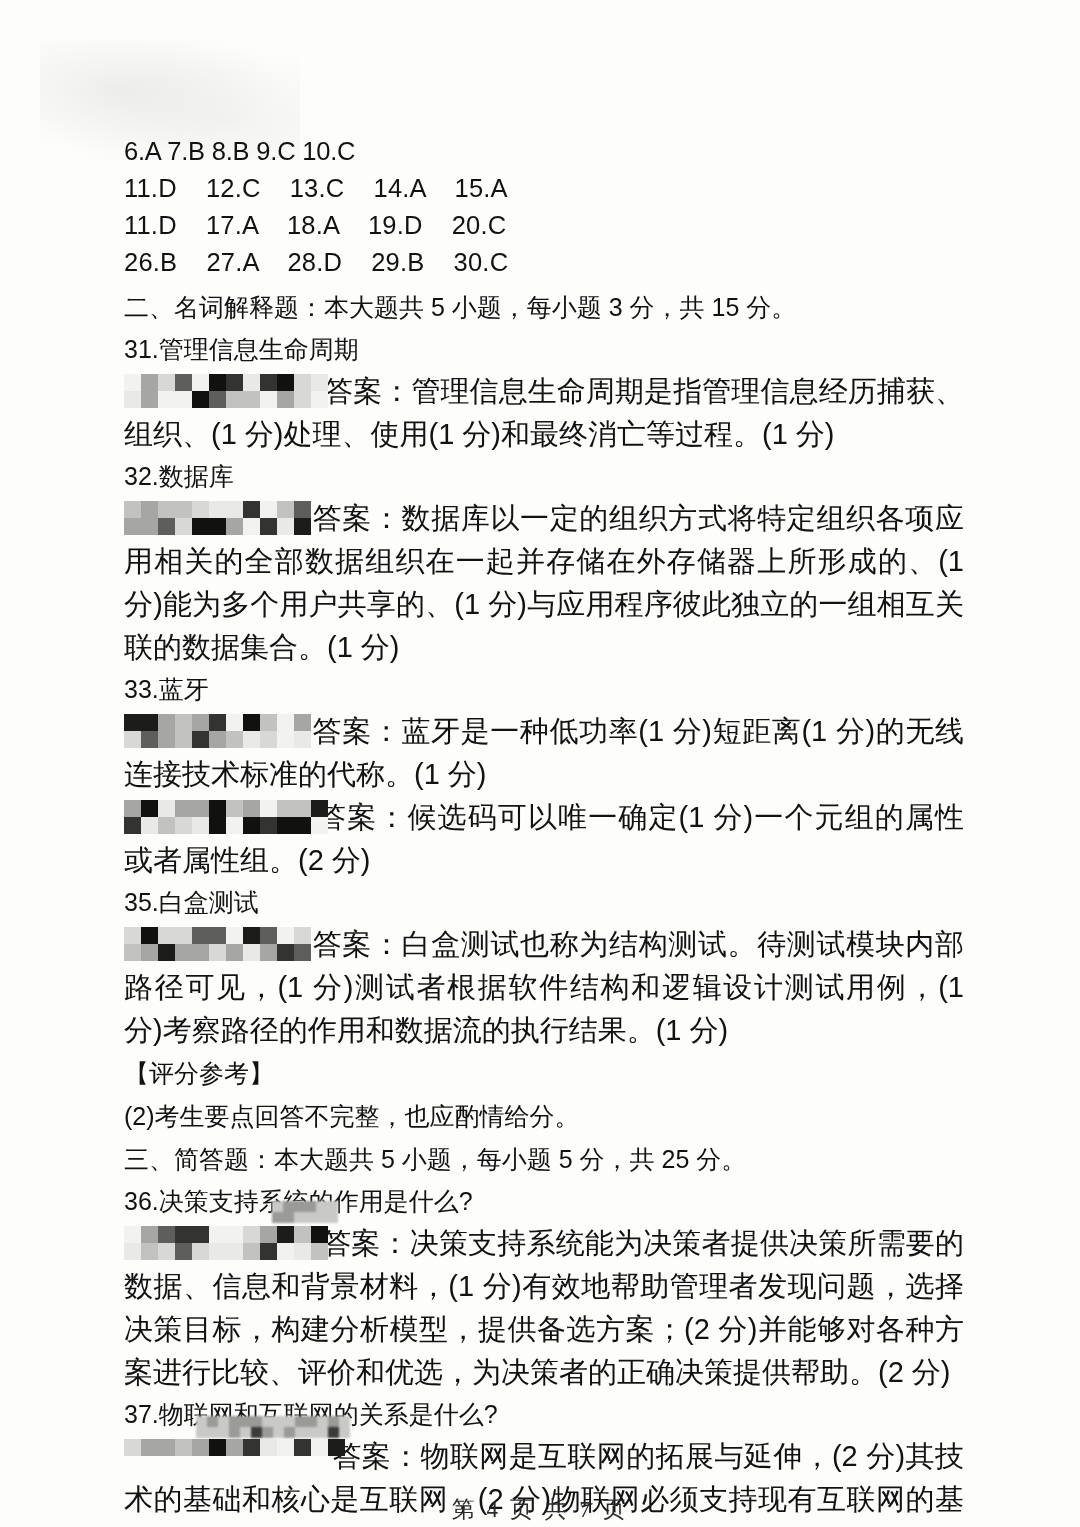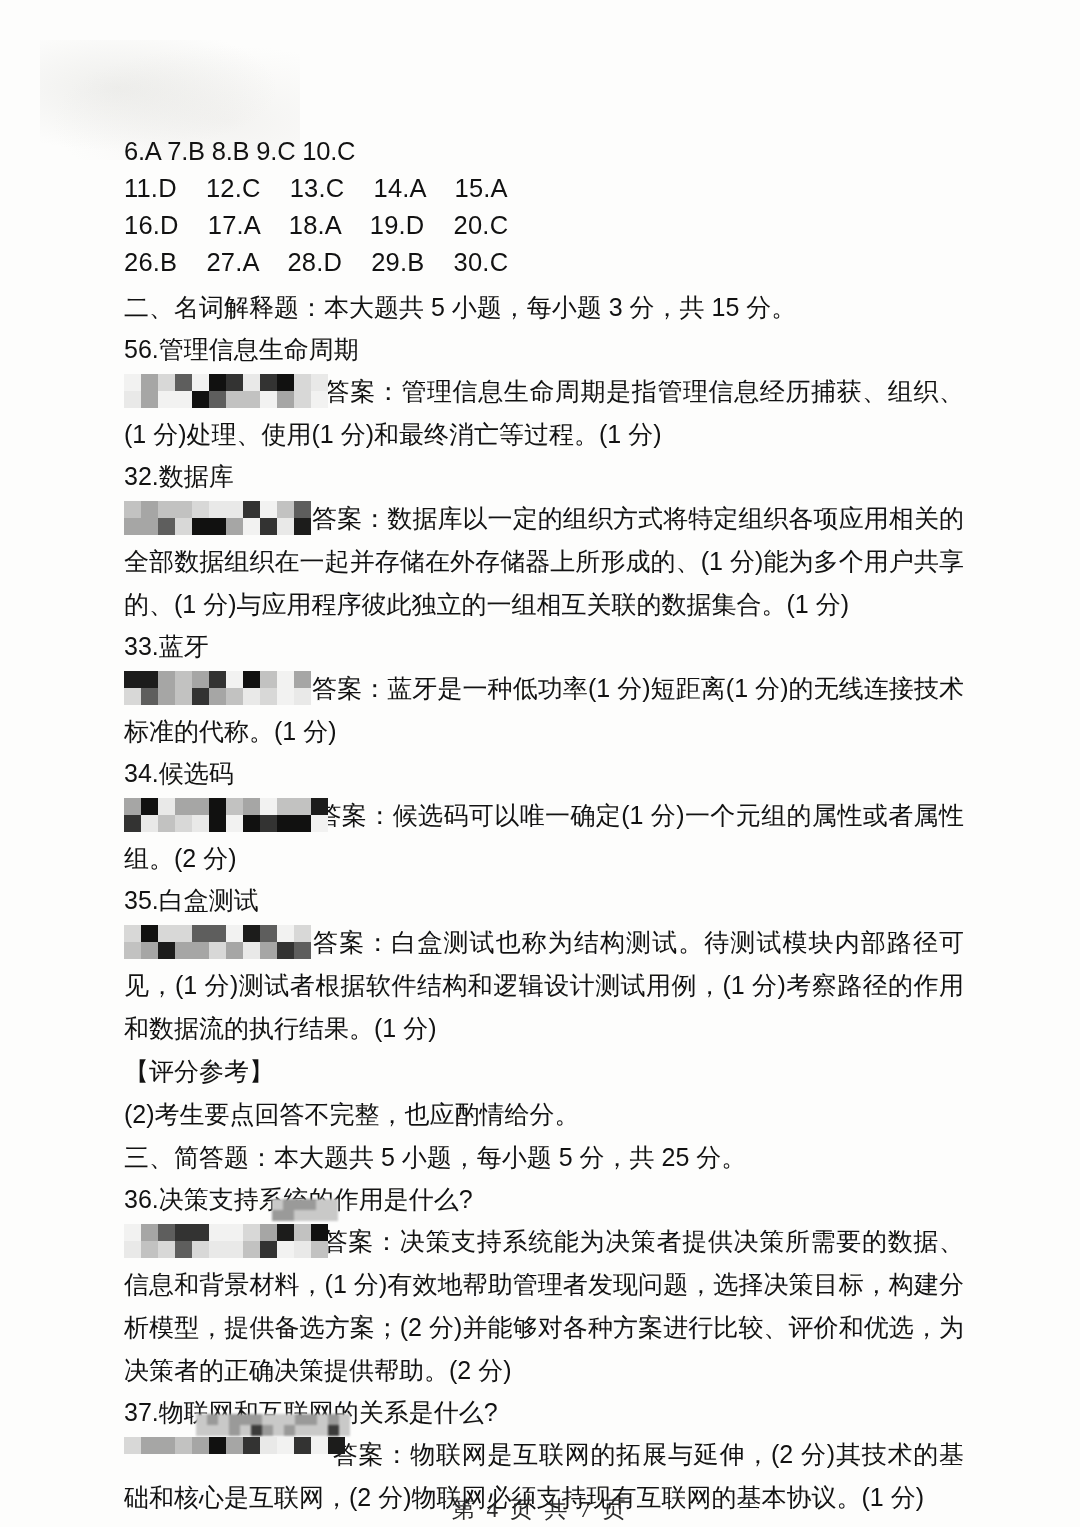--- a/index.html
+++ b/index.html
@@ -43,21 +43,21 @@
   .ans-line {
     font-size: 25.5px;
     line-height: 35.5px;
     letter-spacing: .2px;
     white-space: pre;
     margin: 0 0 1.5px 0;
   }
   .ans-line.first { letter-spacing: -.2px; }
 
   .para {
-    font-size: 25px;
+    font-size: 29px;
     line-height: 43px;
     margin: 0;
     text-align: justify;
     text-justify: inter-character;
   }
 
   .heading-line {
     font-size: 25px;
     line-height: 41px;
     margin: 0;
@@ -137,45 +137,44 @@
 </head>
 <body>
 
 <div id="page">
 
   <div class="body-col">
 
     <div>
       <p class="ans-line first">6.A 7.B 8.B 9.C 10.C</p>
       <p class="ans-line">11.D    12.C    13.C    14.A    15.A</p>
-      <p class="ans-line">16.D    17.A    18.A    19.D    20.C</p>
+      <p class="ans-line">11.D    17.A    18.A    19.D    20.C</p>
       <p class="ans-line">26.B    27.A    28.D    29.B    30.C</p>
     </div>
 
     <div class="gap-sm"></div>
 
     <p class="sec-head">二、名词解释题：本大题共 5 小题，每小题 3 分，共 15 分。</p>
 
     <div class="blk">
-      <p class="heading-line"><span class="clip-top">56.</span><span>管理信息生命周期</span></p>
+      <p class="heading-line"><span class="clip-top">31.</span><span>管理信息生命周期</span></p>
       <p class="para"><span class="redact" style="width: 198px; height: 34px; filter: blur(0.6px);"><i style="left: 0px; top: 0px; width: 17px; height: 17px; background: rgb(242, 242, 241);"></i><i style="left: 17px; top: 0px; width: 17px; height: 17px; background: rgb(166, 166, 165);"></i><i style="left: 34px; top: 0px; width: 17px; height: 17px; background: rgb(216, 216, 215);"></i><i style="left: 51px; top: 0px; width: 17px; height: 17px; background: rgb(94, 94, 93);"></i><i style="left: 68px; top: 0px; width: 17px; height: 17px; background: rgb(242, 242, 241);"></i><i style="left: 85px; top: 0px; width: 17px; height: 17px; background: rgb(17, 17, 16);"></i><i style="left: 102px; top: 0px; width: 17px; height: 17px; background: rgb(51, 51, 50);"></i><i style="left: 119px; top: 0px; width: 17px; height: 17px; background: rgb(233, 233, 232);"></i><i style="left: 136px; top: 0px; width: 17px; height: 17px; background: rgb(51, 51, 50);"></i><i style="left: 153px; top: 0px; width: 17px; height: 17px; background: rgb(17, 17, 16);"></i><i style="left: 170px; top: 0px; width: 17px; height: 17px; background: rgb(216, 216, 215);"></i><i style="left: 187px; top: 0px; width: 17px; height: 17px; background: rgb(233, 233, 232);"></i><i style="left: 0px; top: 17px; width: 17px; height: 17px; background: rgb(233, 233, 232);"></i><i style="left: 17px; top: 17px; width: 17px; height: 17px; background: rgb(166, 166, 165);"></i><i style="left: 34px; top: 17px; width: 17px; height: 17px; background: rgb(242, 242, 241);"></i><i style="left: 51px; top: 17px; width: 17px; height: 17px; background: rgb(242, 242, 241);"></i><i style="left: 68px; top: 17px; width: 17px; height: 17px; background: rgb(17, 17, 16);"></i><i style="left: 85px; top: 17px; width: 17px; height: 17px; background: rgb(94, 94, 93);"></i><i style="left: 102px; top: 17px; width: 17px; height: 17px; background: rgb(194, 194, 193);"></i><i style="left: 119px; top: 17px; width: 17px; height: 17px; background: rgb(194, 194, 193);"></i><i style="left: 136px; top: 17px; width: 17px; height: 17px; background: rgb(242, 242, 241);"></i><i style="left: 153px; top: 17px; width: 17px; height: 17px; background: rgb(166, 166, 165);"></i><i style="left: 170px; top: 17px; width: 17px; height: 17px; background: rgb(216, 216, 215);"></i><i style="left: 187px; top: 17px; width: 17px; height: 17px; background: rgb(242, 242, 241);"></i></span><span>答案：</span><span>管理信息生命周期是指管理信息经历捕获、组织、(1 分)处理、使用(1 分)和最终消亡等过程。(1 分)</span></p>
     </div>
 
     <div class="blk">
       <p class="heading-line"><span>32.</span><span class="clip-bottom">数据库</span></p>
       <p class="para"><span class="redact" style="width: 186px; height: 34px; filter: blur(0.6px);"><i style="left: 0px; top: 0px; width: 17px; height: 17px; background: rgb(194, 194, 193);"></i><i style="left: 17px; top: 0px; width: 17px; height: 17px; background: rgb(166, 166, 165);"></i><i style="left: 34px; top: 0px; width: 17px; height: 17px; background: rgb(194, 194, 193);"></i><i style="left: 51px; top: 0px; width: 17px; height: 17px; background: rgb(194, 194, 193);"></i><i style="left: 68px; top: 0px; width: 17px; height: 17px; background: rgb(216, 216, 215);"></i><i style="left: 85px; top: 0px; width: 17px; height: 17px; background: rgb(233, 233, 232);"></i><i style="left: 102px; top: 0px; width: 17px; height: 17px; background: rgb(233, 233, 232);"></i><i style="left: 119px; top: 0px; width: 17px; height: 17px; background: rgb(51, 51, 50);"></i><i style="left: 136px; top: 0px; width: 17px; height: 17px; background: rgb(242, 242, 241);"></i><i style="left: 153px; top: 0px; width: 17px; height: 17px; background: rgb(194, 194, 193);"></i><i style="left: 170px; top: 0px; width: 17px; height: 17px; background: rgb(94, 94, 93);"></i><i style="left: 0px; top: 17px; width: 17px; height: 17px; background: rgb(166, 166, 165);"></i><i style="left: 17px; top: 17px; width: 17px; height: 17px; background: rgb(166, 166, 165);"></i><i style="left: 34px; top: 17px; width: 17px; height: 17px; background: rgb(94, 94, 93);"></i><i style="left: 51px; top: 17px; width: 17px; height: 17px; background: rgb(216, 216, 215);"></i><i style="left: 68px; top: 17px; width: 17px; height: 17px; background: rgb(17, 17, 16);"></i><i style="left: 85px; top: 17px; width: 17px; height: 17px; background: rgb(17, 17, 16);"></i><i style="left: 102px; top: 17px; width: 17px; height: 17px; background: rgb(166, 166, 165);"></i><i style="left: 119px; top: 17px; width: 17px; height: 17px; background: rgb(242, 242, 241);"></i><i style="left: 136px; top: 17px; width: 17px; height: 17px; background: rgb(51, 51, 50);"></i><i style="left: 153px; top: 17px; width: 17px; height: 17px; background: rgb(233, 233, 232);"></i><i style="left: 170px; top: 17px; width: 17px; height: 17px; background: rgb(28, 28, 27);"></i></span><span>答案：</span><span>数据库以一定的组织方式将特定组织各项应用相关的全部数据组织在一起并存储在外存储器上所形成的、(1 分)能为多个用户共享的、(1 分)与应用程序彼此独立的一组相互关联的数据集合。(1 分)</span></p>
     </div>
 
     <div class="blk">
       <p class="heading-line"><span>33.</span><span class="clip-bottom">蓝牙</span></p>
       <p class="para"><span class="redact" style="width: 186px; height: 34px; filter: blur(0.6px);"><i style="left: 0px; top: 0px; width: 17px; height: 17px; background: rgb(28, 28, 27);"></i><i style="left: 17px; top: 0px; width: 17px; height: 17px; background: rgb(28, 28, 27);"></i><i style="left: 34px; top: 0px; width: 17px; height: 17px; background: rgb(166, 166, 165);"></i><i style="left: 51px; top: 0px; width: 17px; height: 17px; background: rgb(194, 194, 193);"></i><i style="left: 68px; top: 0px; width: 17px; height: 17px; background: rgb(166, 166, 165);"></i><i style="left: 85px; top: 0px; width: 17px; height: 17px; background: rgb(51, 51, 50);"></i><i style="left: 102px; top: 0px; width: 17px; height: 17px; background: rgb(242, 242, 241);"></i><i style="left: 119px; top: 0px; width: 17px; height: 17px; background: rgb(17, 17, 16);"></i><i style="left: 136px; top: 0px; width: 17px; height: 17px; background: rgb(194, 194, 193);"></i><i style="left: 153px; top: 0px; width: 17px; height: 17px; background: rgb(242, 242, 241);"></i><i style="left: 170px; top: 0px; width: 17px; height: 17px; background: rgb(166, 166, 165);"></i><i style="left: 0px; top: 17px; width: 17px; height: 17px; background: rgb(216, 216, 215);"></i><i style="left: 17px; top: 17px; width: 17px; height: 17px; background: rgb(94, 94, 93);"></i><i style="left: 34px; top: 17px; width: 17px; height: 17px; background: rgb(166, 166, 165);"></i><i style="left: 51px; top: 17px; width: 17px; height: 17px; background: rgb(194, 194, 193);"></i><i style="left: 68px; top: 17px; width: 17px; height: 17px; background: rgb(51, 51, 50);"></i><i style="left: 85px; top: 17px; width: 17px; height: 17px; background: rgb(166, 166, 165);"></i><i style="left: 102px; top: 17px; width: 17px; height: 17px; background: rgb(194, 194, 193);"></i><i style="left: 119px; top: 17px; width: 17px; height: 17px; background: rgb(233, 233, 232);"></i><i style="left: 136px; top: 17px; width: 17px; height: 17px; background: rgb(216, 216, 215);"></i><i style="left: 153px; top: 17px; width: 17px; height: 17px; background: rgb(242, 242, 241);"></i><i style="left: 170px; top: 17px; width: 17px; height: 17px; background: rgb(233, 233, 232);"></i></span><span>答案：</span><span>蓝牙是一种低功率(1 分)短距离(1 分)的无线连接技术标准的代称。(1 分)</span></p>
     </div>
 
     <div class="blk">
-      <p class="heading-line"><span class="clip-top">34.</span><span>候选码</span></p>
       <p class="para"><span class="redact" style="width: 190px; height: 34px; filter: blur(0.6px);"><i style="left: 0px; top: 0px; width: 17px; height: 17px; background: rgb(166, 166, 165);"></i><i style="left: 17px; top: 0px; width: 17px; height: 17px; background: rgb(17, 17, 16);"></i><i style="left: 34px; top: 0px; width: 17px; height: 17px; background: rgb(233, 233, 232);"></i><i style="left: 51px; top: 0px; width: 17px; height: 17px; background: rgb(166, 166, 165);"></i><i style="left: 68px; top: 0px; width: 17px; height: 17px; background: rgb(166, 166, 165);"></i><i style="left: 85px; top: 0px; width: 17px; height: 17px; background: rgb(17, 17, 16);"></i><i style="left: 102px; top: 0px; width: 17px; height: 17px; background: rgb(194, 194, 193);"></i><i style="left: 119px; top: 0px; width: 17px; height: 17px; background: rgb(166, 166, 165);"></i><i style="left: 136px; top: 0px; width: 17px; height: 17px; background: rgb(242, 242, 241);"></i><i style="left: 153px; top: 0px; width: 17px; height: 17px; background: rgb(194, 194, 193);"></i><i style="left: 170px; top: 0px; width: 17px; height: 17px; background: rgb(194, 194, 193);"></i><i style="left: 187px; top: 0px; width: 17px; height: 17px; background: rgb(28, 28, 27);"></i><i style="left: 0px; top: 17px; width: 17px; height: 17px; background: rgb(51, 51, 50);"></i><i style="left: 17px; top: 17px; width: 17px; height: 17px; background: rgb(233, 233, 232);"></i><i style="left: 34px; top: 17px; width: 17px; height: 17px; background: rgb(194, 194, 193);"></i><i style="left: 51px; top: 17px; width: 17px; height: 17px; background: rgb(216, 216, 215);"></i><i style="left: 68px; top: 17px; width: 17px; height: 17px; background: rgb(233, 233, 232);"></i><i style="left: 85px; top: 17px; width: 17px; height: 17px; background: rgb(17, 17, 16);"></i><i style="left: 102px; top: 17px; width: 17px; height: 17px; background: rgb(242, 242, 241);"></i><i style="left: 119px; top: 17px; width: 17px; height: 17px; background: rgb(17, 17, 16);"></i><i style="left: 136px; top: 17px; width: 17px; height: 17px; background: rgb(51, 51, 50);"></i><i style="left: 153px; top: 17px; width: 17px; height: 17px; background: rgb(17, 17, 16);"></i><i style="left: 170px; top: 17px; width: 17px; height: 17px; background: rgb(17, 17, 16);"></i><i style="left: 187px; top: 17px; width: 17px; height: 17px; background: rgb(242, 242, 241);"></i></span><span>答案：</span><span>候选码可以唯一确定(1 分)一个元组的属性或者属性组。(2 分)</span></p>
     </div>
 
     <div class="blk">
       <p class="heading-line"><span>35.</span><span>白盒测试</span></p>
       <p class="para"><span class="redact" style="width: 186px; height: 34px; filter: blur(0.6px);"><i style="left: 0px; top: 0px; width: 17px; height: 17px; background: rgb(216, 216, 215);"></i><i style="left: 17px; top: 0px; width: 17px; height: 17px; background: rgb(17, 17, 16);"></i><i style="left: 34px; top: 0px; width: 17px; height: 17px; background: rgb(216, 216, 215);"></i><i style="left: 51px; top: 0px; width: 17px; height: 17px; background: rgb(216, 216, 215);"></i><i style="left: 68px; top: 0px; width: 17px; height: 17px; background: rgb(94, 94, 93);"></i><i style="left: 85px; top: 0px; width: 17px; height: 17px; background: rgb(94, 94, 93);"></i><i style="left: 102px; top: 0px; width: 17px; height: 17px; background: rgb(242, 242, 241);"></i><i style="left: 119px; top: 0px; width: 17px; height: 17px; background: rgb(28, 28, 27);"></i><i style="left: 136px; top: 0px; width: 17px; height: 17px; background: rgb(94, 94, 93);"></i><i style="left: 153px; top: 0px; width: 17px; height: 17px; background: rgb(242, 242, 241);"></i><i style="left: 170px; top: 0px; width: 17px; height: 17px; background: rgb(216, 216, 215);"></i><i style="left: 0px; top: 17px; width: 17px; height: 17px; background: rgb(194, 194, 193);"></i><i style="left: 17px; top: 17px; width: 17px; height: 17px; background: rgb(166, 166, 165);"></i><i style="left: 34px; top: 17px; width: 17px; height: 17px; background: rgb(28, 28, 27);"></i><i style="left: 51px; top: 17px; width: 17px; height: 17px; background: rgb(166, 166, 165);"></i><i style="left: 68px; top: 17px; width: 17px; height: 17px; background: rgb(166, 166, 165);"></i><i style="left: 85px; top: 17px; width: 17px; height: 17px; background: rgb(216, 216, 215);"></i><i style="left: 102px; top: 17px; width: 17px; height: 17px; background: rgb(166, 166, 165);"></i><i style="left: 119px; top: 17px; width: 17px; height: 17px; background: rgb(233, 233, 232);"></i><i style="left: 136px; top: 17px; width: 17px; height: 17px; background: rgb(166, 166, 165);"></i><i style="left: 153px; top: 17px; width: 17px; height: 17px; background: rgb(51, 51, 50);"></i><i style="left: 170px; top: 17px; width: 17px; height: 17px; background: rgb(94, 94, 93);"></i></span><span>答案：</span><span>白盒测试也称为结构测试。待测试模块内部路径可见，(1 分)测试者根据软件结构和逻辑设计测试用例，(1 分)考察路径的作用和数据流的执行结果。(1 分)</span></p>
     </div>
 
     <p class="sec-head">【评分参考】</p>
     <p class="sec-head">(2)考生要点回答不完整，也应酌情给分。</p>

